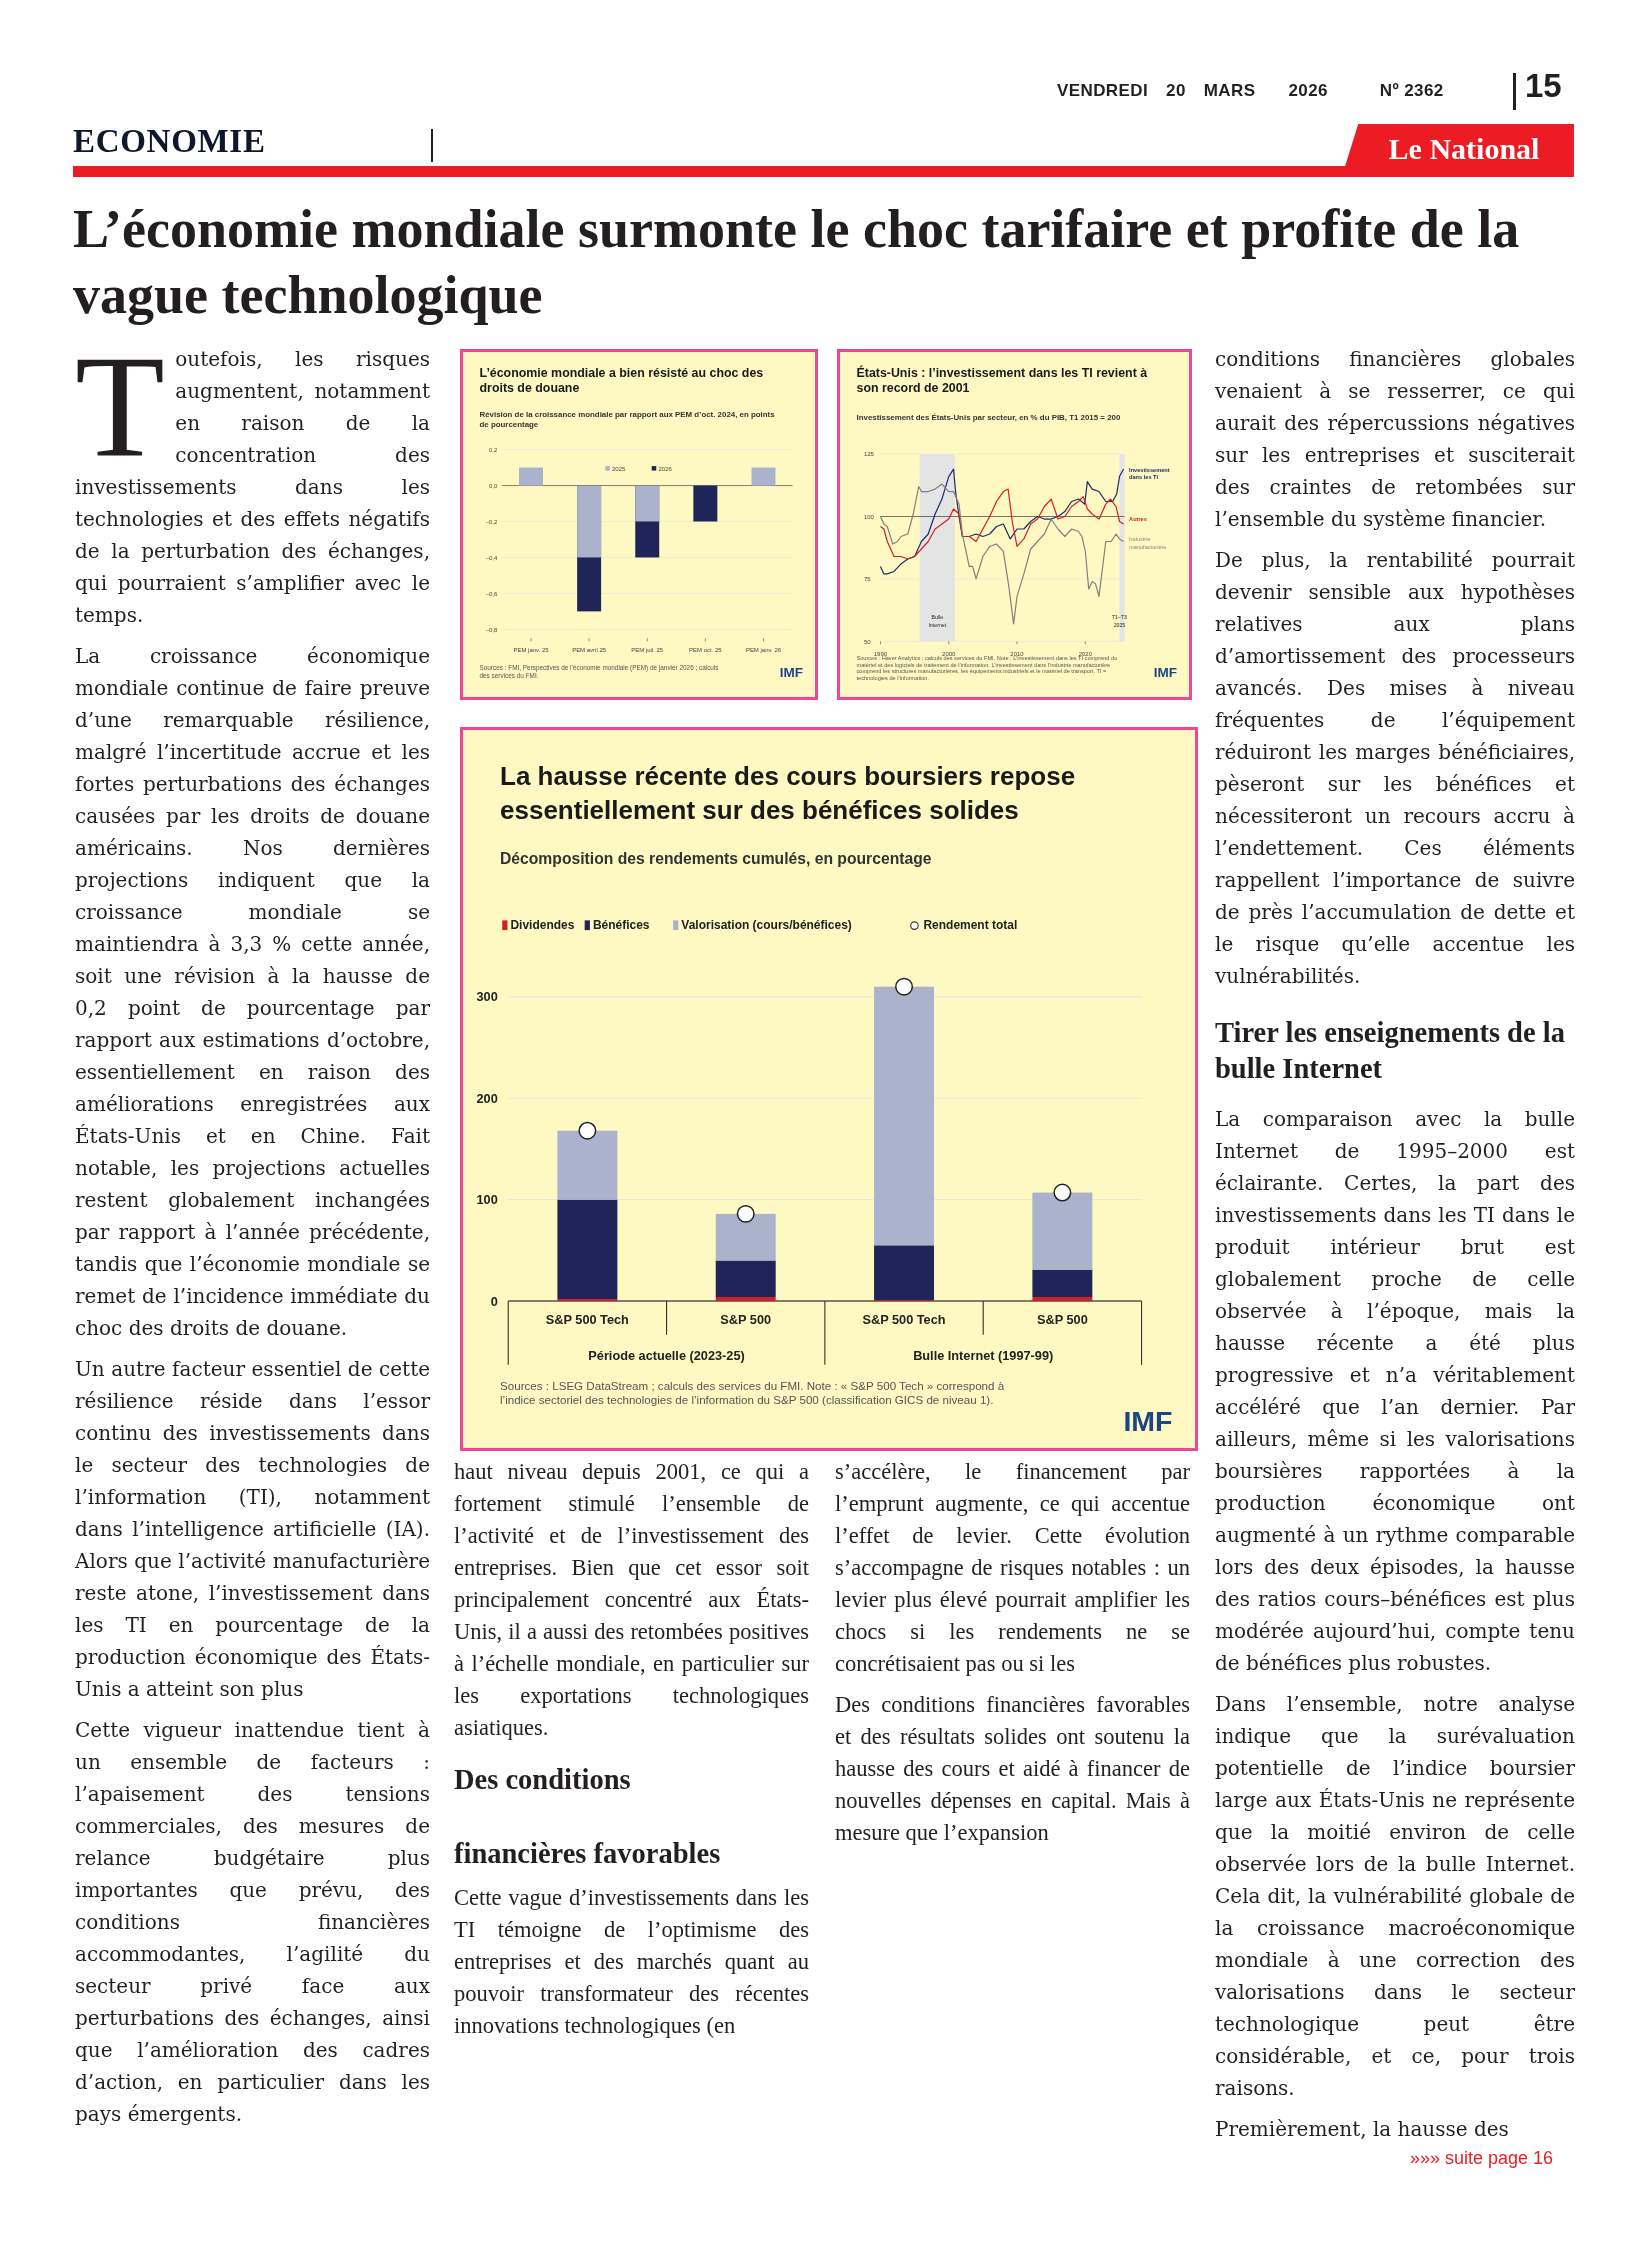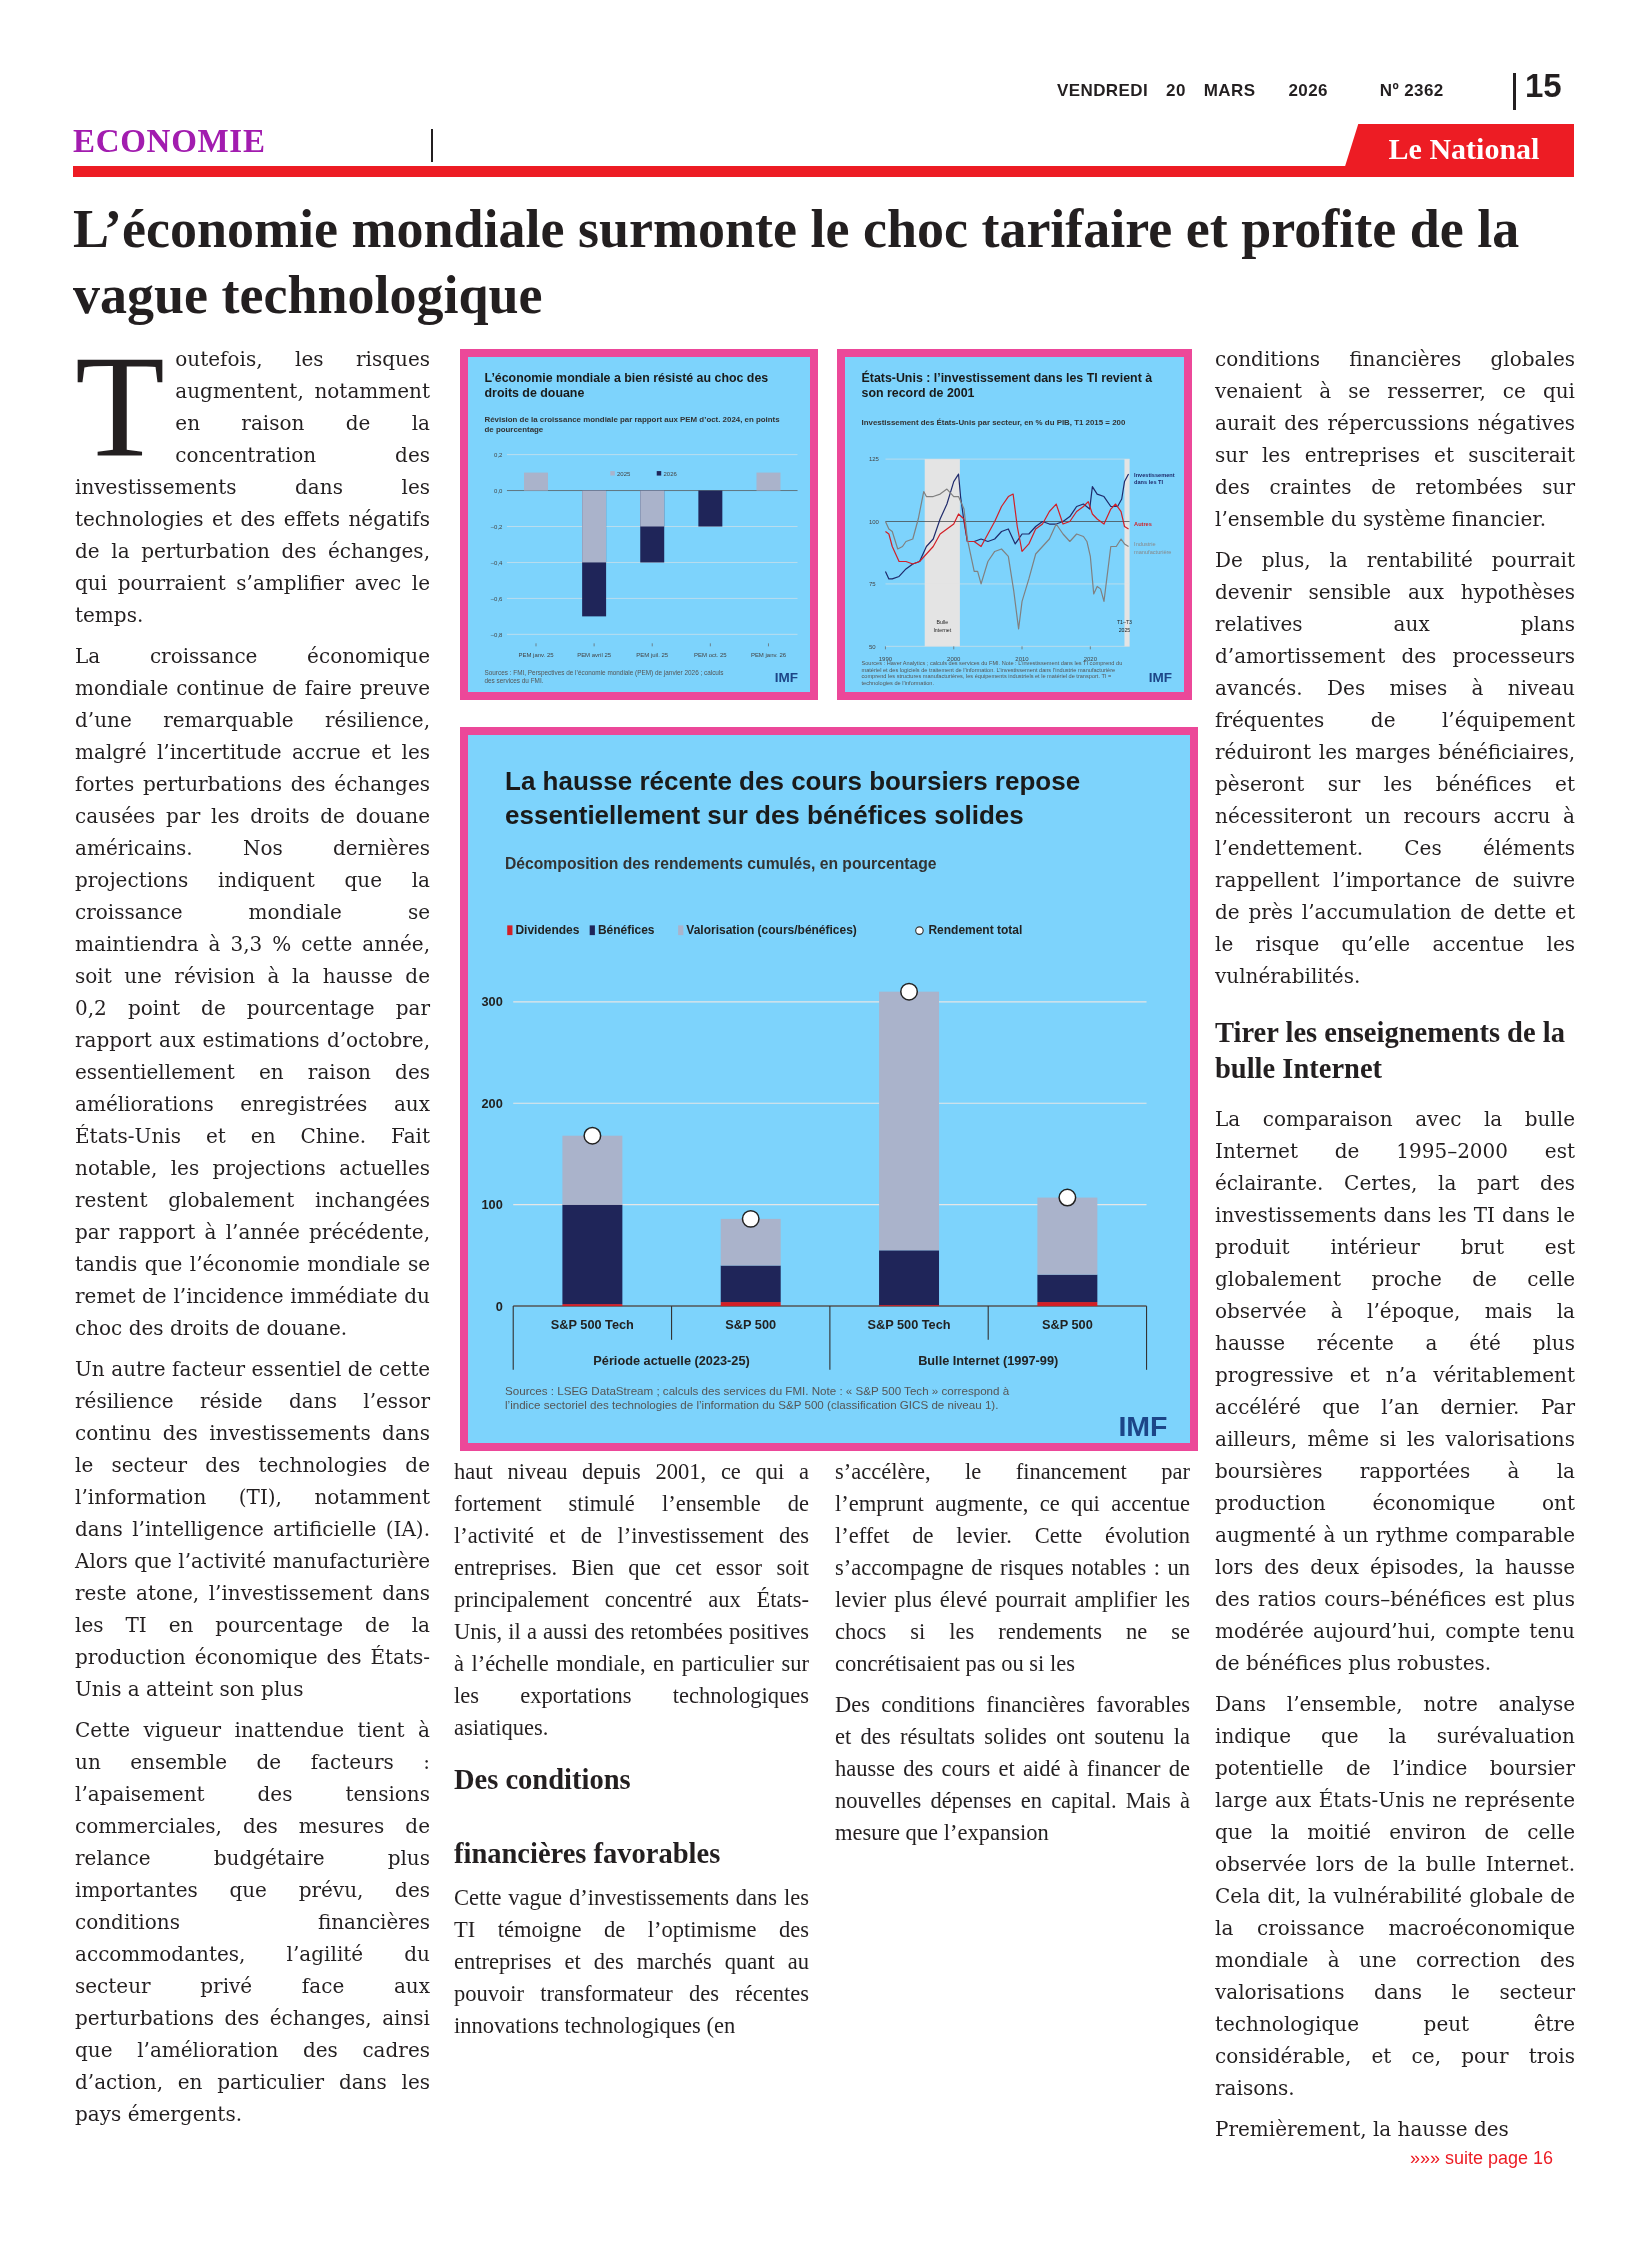--- a/index.html
+++ b/index.html
@@ -4,39 +4,39 @@
 <style>
   html,body{margin:0;padding:0;background:#fff;}
   body{width:1650px;height:2250px;position:relative;overflow:hidden;font-family:"DejaVu Serif","Liberation Serif",serif;color:#231f20;}
   .abs{position:absolute;}
   
   .dateline{top:81px;left:1057px;font-family:"Liberation Sans",sans-serif;font-weight:bold;font-size:17px;letter-spacing:0.4px;color:#231f20;display:flex;gap:0;}
   .dateline span{margin-right:18px;}
   .dateline span.num{margin-left:34px;}
   .pg-bar{top:73px;left:1513px;width:3px;height:37px;background:#231f20;}
   .pgnum{top:67px;left:1525px;font-family:"Liberation Sans",sans-serif;font-weight:bold;font-size:33px;color:#231f20;}
-  .section{top:123px;left:73px;font-family:"Liberation Serif",serif;font-weight:bold;font-size:33px;letter-spacing:0.7px;color:#a21caf;}
+  .section{top:123px;left:73px;font-family:"Liberation Serif",serif;font-weight:bold;font-size:33px;letter-spacing:0.7px;color:#0f172a;}
   .section-bar{top:129px;left:431px;width:2.2px;height:33px;background:#231f20;}
   .redline{top:166px;left:73px;width:1501px;height:10.5px;background:#ed1c24;}
   .redtab{top:124px;left:1342px;width:232px;height:52px;background:#ed1c24;clip-path:polygon(7% 0,100% 0,100% 100%,0 100%);}
   .brand{top:132px;left:1363px;width:202px;text-align:center;font-family:"Liberation Serif",serif;font-weight:bold;font-size:30px;color:#fff;}
   h1.headline{top:196px;left:73px;width:1507px;margin:0;font-family:"Liberation Serif",serif;font-weight:bold;font-size:54px;line-height:66px;color:#231f20;}
   
   .col{font-family:"DejaVu Serif",serif;font-size:20px;line-height:32px;text-align:justify;color:#231f20;}
   .col p{margin:0 0 9px 0;}
   .colA{top:343px;left:75px;width:355px;font-size:20px;}
   .colD{top:343px;left:1215px;width:360px;font-size:20px;}
   .colB{top:1456px;left:454px;width:355px;font-family:"Liberation Serif",serif;font-size:22.5px;line-height:32px;}
   .colC{top:1456px;left:835px;width:355px;font-family:"Liberation Serif",serif;font-size:22.5px;line-height:32px;}
   .dropcap{float:left;font-family:"Liberation Serif",serif;font-size:147px;line-height:112px;margin:7.5px 10.5px 0 0;color:#231f20;}
   .subhead{font-family:"Liberation Serif",serif;font-weight:bold;font-size:28.5px;line-height:36px;margin:22.5px 0 16.5px 0;color:#231f20;text-align:left;}
   .subhead2{font-family:"Liberation Serif",serif;font-weight:bold;font-size:28.5px;line-height:37px;text-align:left;color:#231f20;}
   .suite{top:2148px;left:1410px;font-family:"Liberation Sans",sans-serif;font-size:18px;color:#ed1c24;}
   
-  .chartbox{background:#7dd3fc;border:8px solid #ec4899;box-sizing:border-box;font-family:"Liberation Sans",sans-serif;color:#1a1a1a;}
+  .chartbox{background:#fef9c3;border:3px solid #ec4899;box-sizing:border-box;font-family:"Liberation Sans",sans-serif;color:#1a1a1a;}
   .c1{top:349px;left:460px;width:358px;height:351px;}
   .c2{top:349px;left:837px;width:355px;height:351px;}
   .c3{top:727px;left:460px;width:738px;height:724px;}
   .ctitle{font-weight:bold;font-size:12.4px;line-height:15.7px;}
   .csub{font-size:7.9px;font-weight:bold;line-height:9.7px;color:#333;}
   .csrc{font-size:6.4px;line-height:7.5px;color:#555;}
   .imf{font-family:"Liberation Sans",sans-serif;font-weight:bold;color:#1c4587;}
   svg text{font-family:"Liberation Sans",sans-serif;}
 </style>
 </head>

